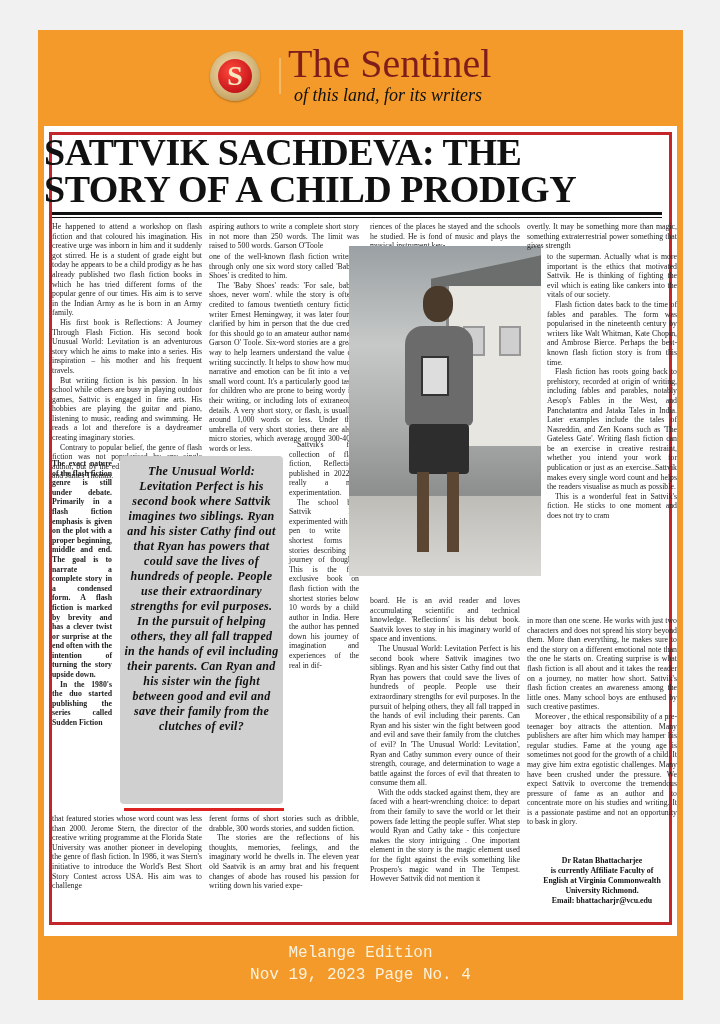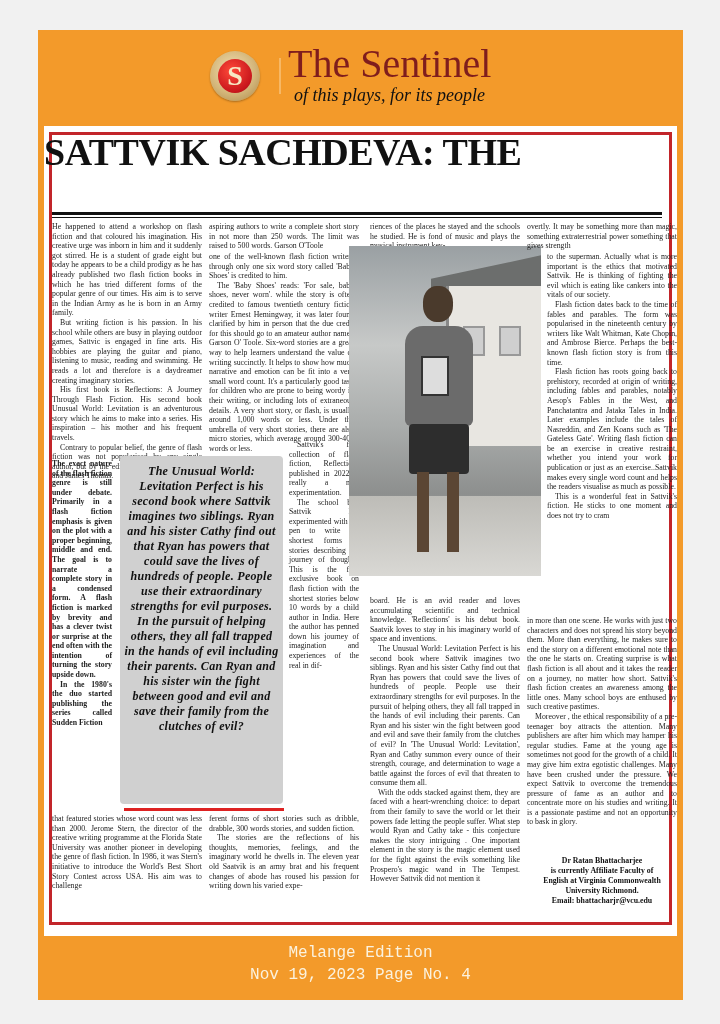--- a/index.html
+++ b/index.html
@@ -76,36 +76,37 @@
 </head>
 <body>
 
 <div class="frame">
   <div class="masthead">
     <div class="logo">
       <div class="logo-inner">S</div>
     </div>
     <div class="divider-v"></div>
     <div class="brand-name">The Sentinel</div>
-    <div class="brand-tag">of this plays, for its people</div>
+    <div class="brand-tag">of this land, for its writers</div>
   </div>
 
   <div class="paper">
     <div class="redbox"></div>
 
     <div class="headline">
       <div>SATTVIK SACHDEVA: THE</div>
+      <div>STORY OF  A CHILD PRODIGY</div>
     </div>
     <div class="rule-thick"></div>
     <div class="rule-thin"></div>
 
     <div class="col c1">
       <p class="noindent">He happened to attend a workshop on flash fiction and that coloured his imagination. His creative urge was inborn in him and it suddenly got stirred. He is a student of grade eight but today he appears to be a child prodigy  as he has already published two flash fiction books in which he has tried different forms of the popular genre of our times. His aim is to serve in the Indian Army as he is born in an Army family.</p>
+      <p>His first book is Reflections: A Journey Through Flash Fiction. His second book Unusual World: Levitation is an adventurous story which he aims to make into a series. His inspiration – his mother and his frequent travels.</p>
       <p>But writing fiction is his passion. In his school while others are busy in playing outdoor games, Sattvic is engaged in fine arts. His hobbies are playing the guitar and piano, listening to music, reading and swimming. He reads a lot and therefore is a daydreamer creating imaginary stories.</p>
-      <p>His first book is Reflections: A Journey Through Flash Fiction. His second book Unusual World: Levitation is an adventurous story which he aims to make into a series. His inspiration – his mother and his frequent travels.</p>
       <p>Contrary to popular belief, the genre of flash fiction was not popularised by any single author, but by the editor duo - Robert Shapard and James Thomas.</p>
     </div>
     <div class="col c1n">
       <p class="noindent">The exact nature of the flash fiction genre is still under debate. Primarily in a flash fiction emphasis is given on the plot with a proper beginning, middle and end. The goal is to narrate a complete story in a condensed form. A flash fiction is marked by brevity and has a clever twist or surprise at the end often with the intention of turning the story upside down.</p>
       <p>In the 1980's the duo started publishing the series called Sudden Fiction</p>
     </div>
     <div class="col c1b">
       <p class="noindent">that featured stories whose word count was less than 2000. Jerome Stern, the director of  the creative writing programme at the Florida State University was another pioneer in developing  the genre of flash fiction. In 1986, it was Stern's initiative to introduce the World's Best Short Story Contest across USA. His aim was to challenge</p>
     </div>
 

